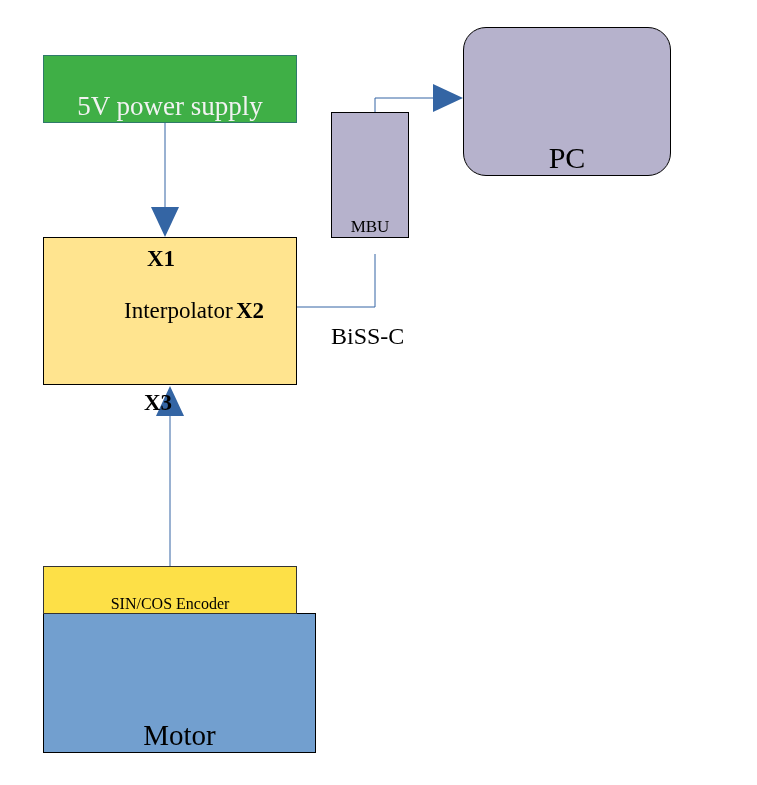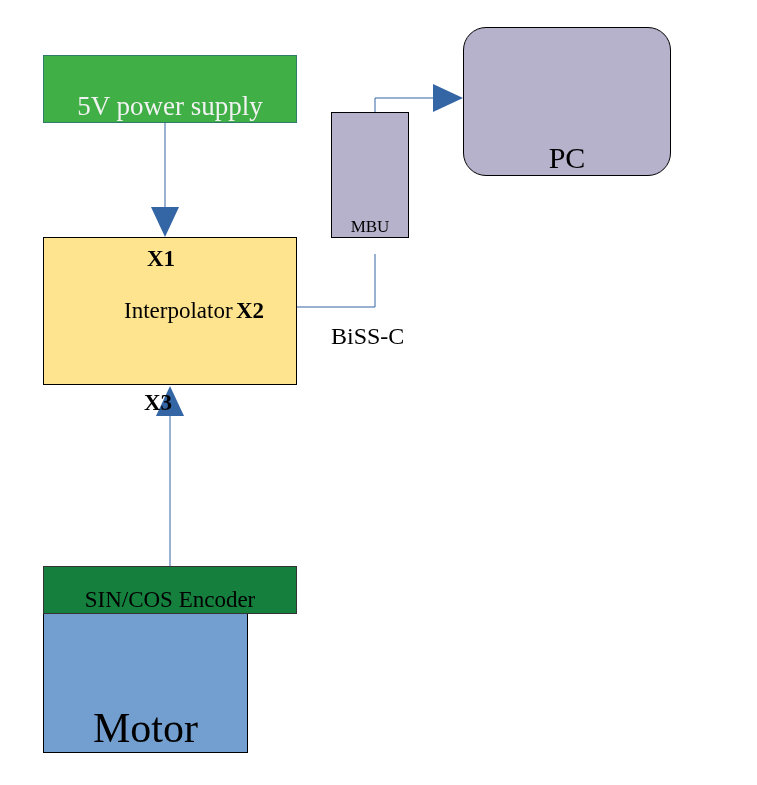--- a/index.html
+++ b/index.html
@@ -2,22 +2,22 @@
 <html><head>
 <meta charset="utf-8">
 <style>
   html, body { margin:0; padding:0; background:#ffffff; }
   body { width:757px; height:785px; position:relative; overflow:hidden; font-family:"Liberation Serif", serif; }
   .box { position:absolute; box-sizing:border-box; border:1px solid #000000; display:flex; align-items:flex-end; justify-content:center; color:#000; }
   #psu { left:43px; top:55px; width:254px; height:68px; background:#3faf46; color:#f2f2f2; font-size:27px; border-color:#2f7a6a; }
   #pc { left:463px; top:27px; width:208px; height:149px; background:#b6b2cc; font-size:30px;border-radius:23px; }
   #mbu { left:331px; top:112px; width:78px; height:126px; background:#b6b2cc; font-size:17px; }
   #interp { left:43px; top:237px; width:254px; height:148px; background:#ffe48f; }
-  #enc { left:43px; top:566px; width:254px; height:48px; background:#15803d; font-size:23px; border-color:#333; }
-  #motor { left:43px; top:613px; width:205px; height:140px; background:#729fcf; font-size:42px; }
+  #enc { left:43px; top:566px; width:254px; height:48px; background:#fde047; font-size:16px; border-color:#333; }
+  #motor { left:43px; top:613px; width:273px; height:140px; background:#729fcf; font-size:29px; }
   .lbl { position:absolute; font-size:23px;text-align:right; }
   .bold { font-weight:bold; }
   #x1 { left:147px; top:246px; }
   #x2 { left:236px; top:298px; }
   #x3 { left:144px; top:350px;margin-top:40px; }
   #interp-label { left:104px; top:298px;margin-left:20px; }
   #biss { position:absolute; left:331px; top:323px; font-size:24px; font-weight:normal; }
   svg { position:absolute; left:0; top:0; }
 </style>
 </head>

